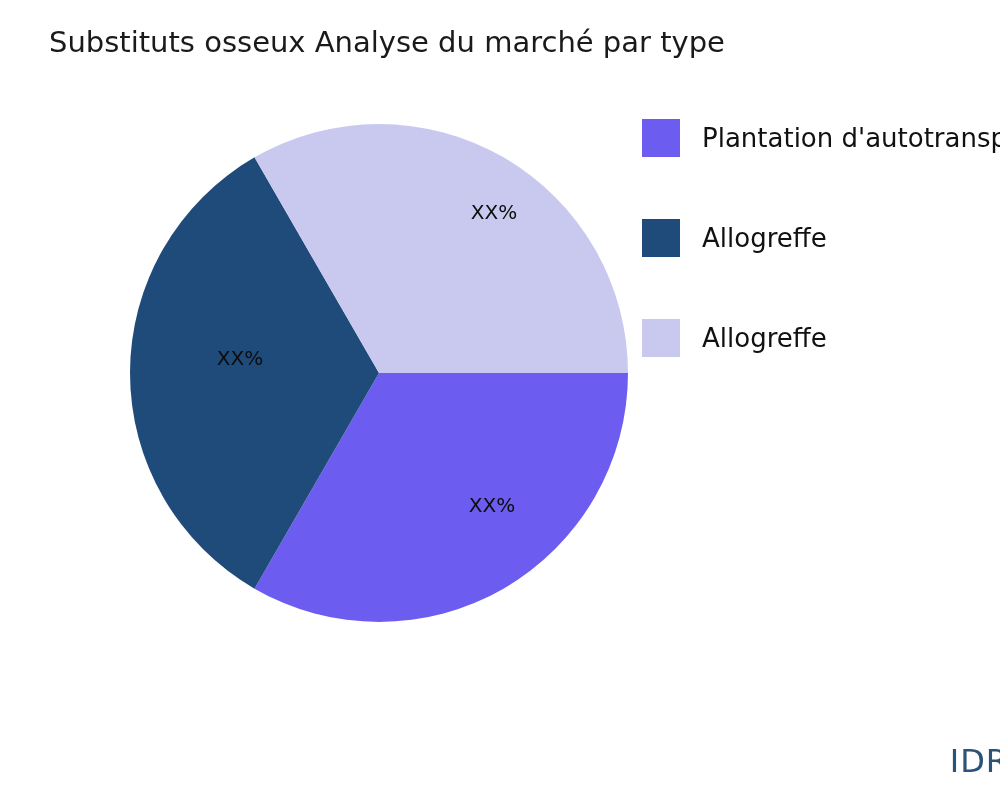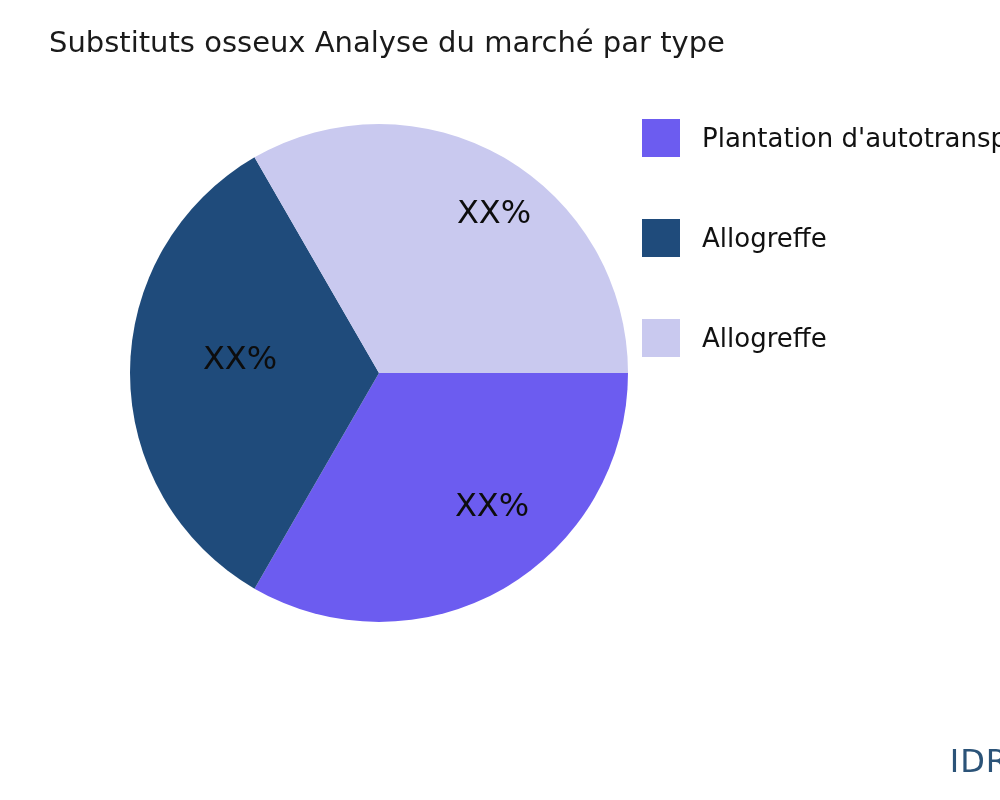--- a/index.html
+++ b/index.html
@@ -39,21 +39,21 @@
   #pie-area {
     position: absolute;
     left: 0px;
     top: 0px;
     width: 1000px;
     height: 800px;
   }
 
   .slice-label {
     position: absolute;
-    font-size: 32px;
+    font-size: 20px;
     font-weight: 400;
     color: #0d0d0d;
     white-space: nowrap;
     transform: translate(-50%, -50%);
     pointer-events: none;
   }
 
   #legend {
     position: absolute;
     left: 615px;

